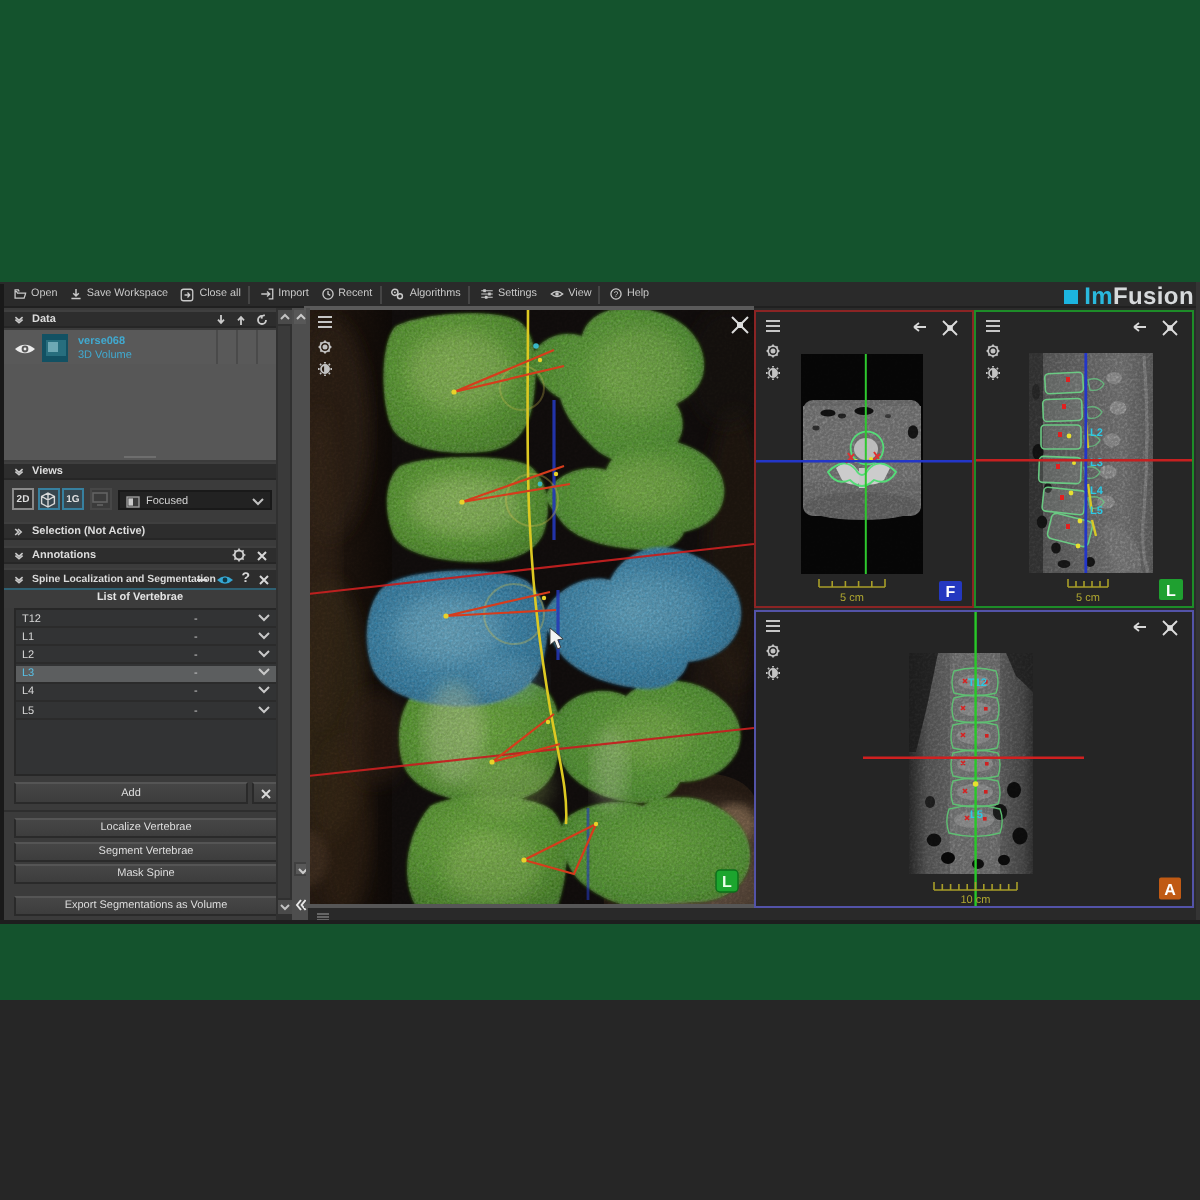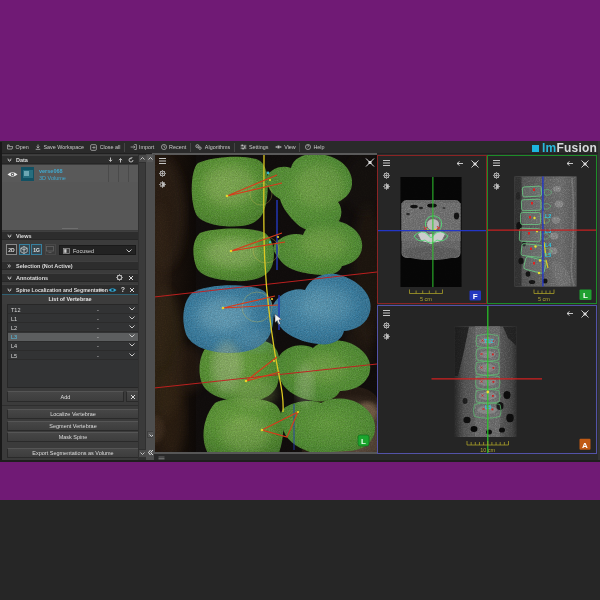--- a/index.html
+++ b/index.html
@@ -1,15 +1,15 @@
 <!DOCTYPE html>
 <html><head><meta charset="utf-8"><style>
 *{margin:0;padding:0;box-sizing:border-box;}
 html,body{width:600px;height:600px;background:#262626;overflow:hidden;}
-#page{position:absolute;top:0;left:0;width:600px;height:500px;background:#701a75;font-family:"Liberation Sans",sans-serif;}
+#page{position:absolute;top:0;left:0;width:600px;height:500px;background:#14532d;font-family:"Liberation Sans",sans-serif;}
 .abs{position:absolute;}
 #win{position:absolute;left:0;top:141px;width:600px;height:321px;background:#2b2b2b;}
 
 #tb{position:absolute;left:0;top:141px;width:600px;height:13px;background:#2a2a2a;border-bottom:1px solid #202020;display:flex;align-items:center;font-size:5.4px;color:#c9c9c9;}
 .tbi{display:inline-flex;align-items:center;gap:1.5px;padding:0 2.6px;height:13px;white-space:nowrap;}
 .tbsep{width:1px;height:9px;background:#454545;margin:0 1px;}
 .tbi svg{display:block;transform:scale(0.82);}
 #logo{position:absolute;right:3px;top:141px;height:13px;display:flex;align-items:center;gap:3px;}
 #logo .sq{width:7px;height:7px;background:#1cb5e0;margin-top:1px;}
 #logo .t{font-size:12px;font-weight:bold;letter-spacing:0.2px;color:#d7dadc;}

